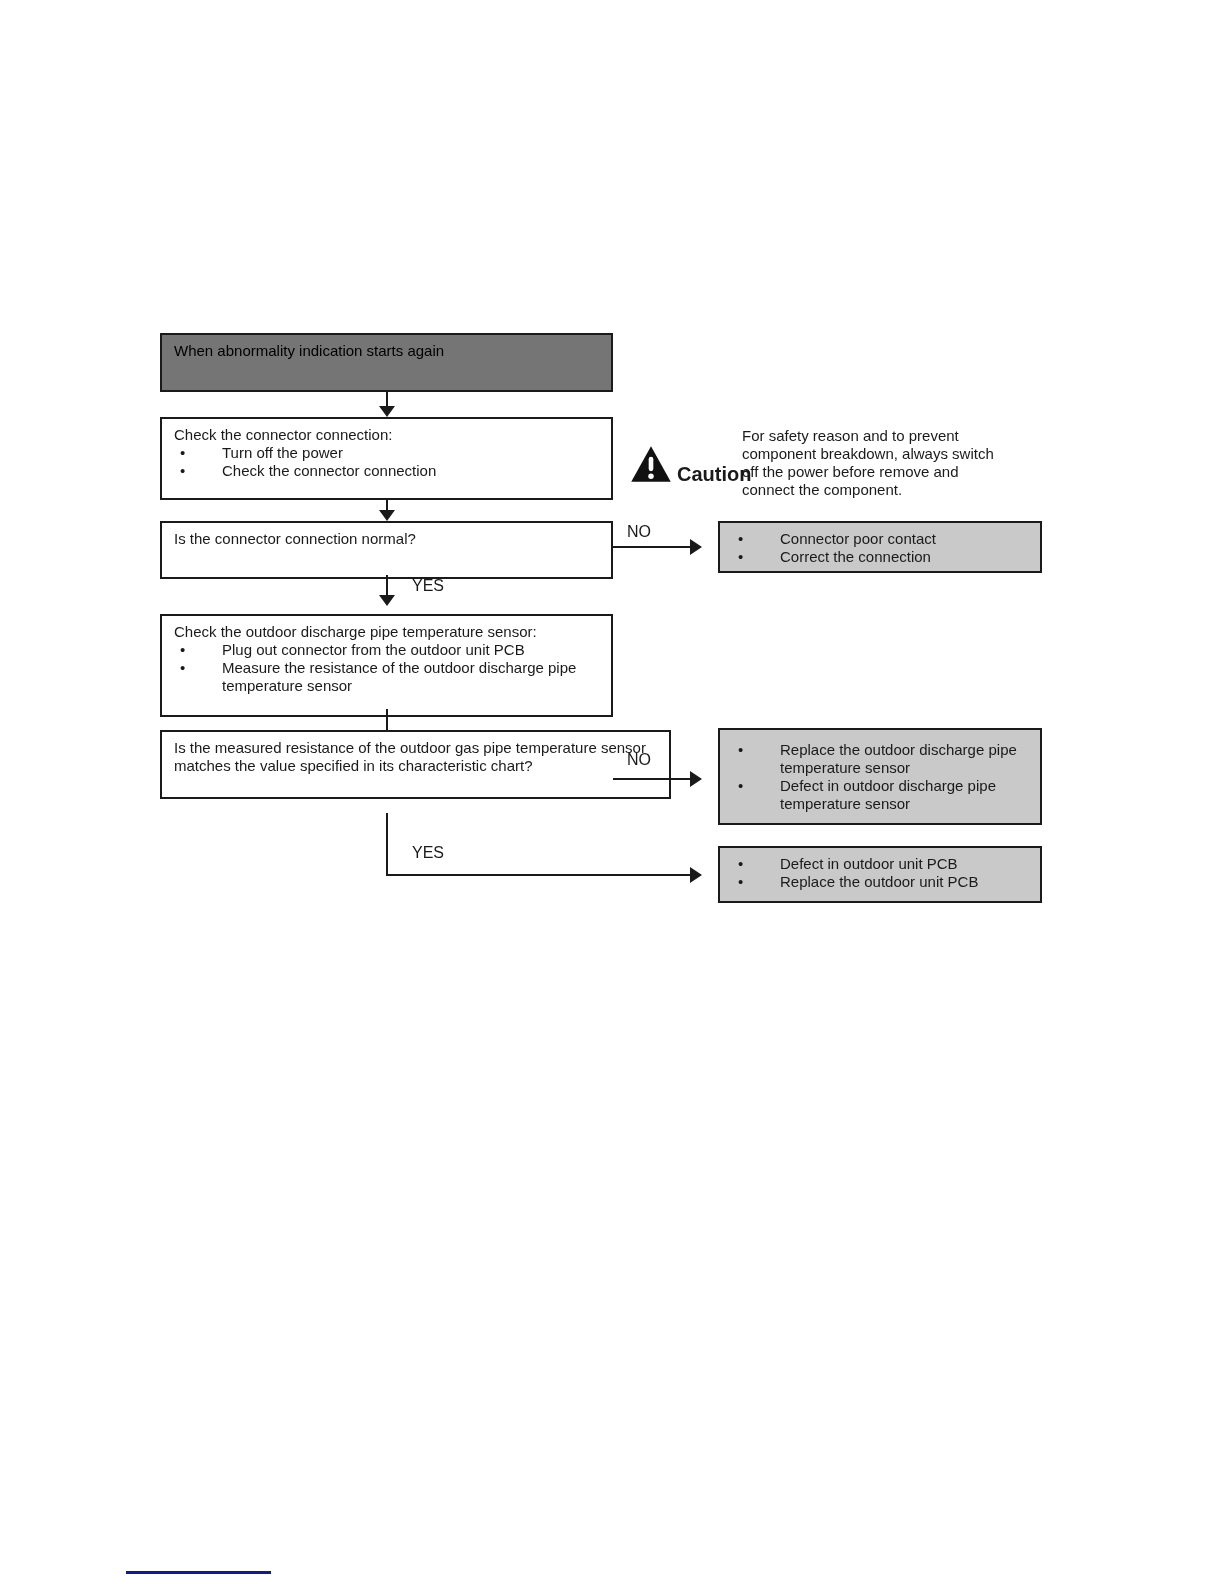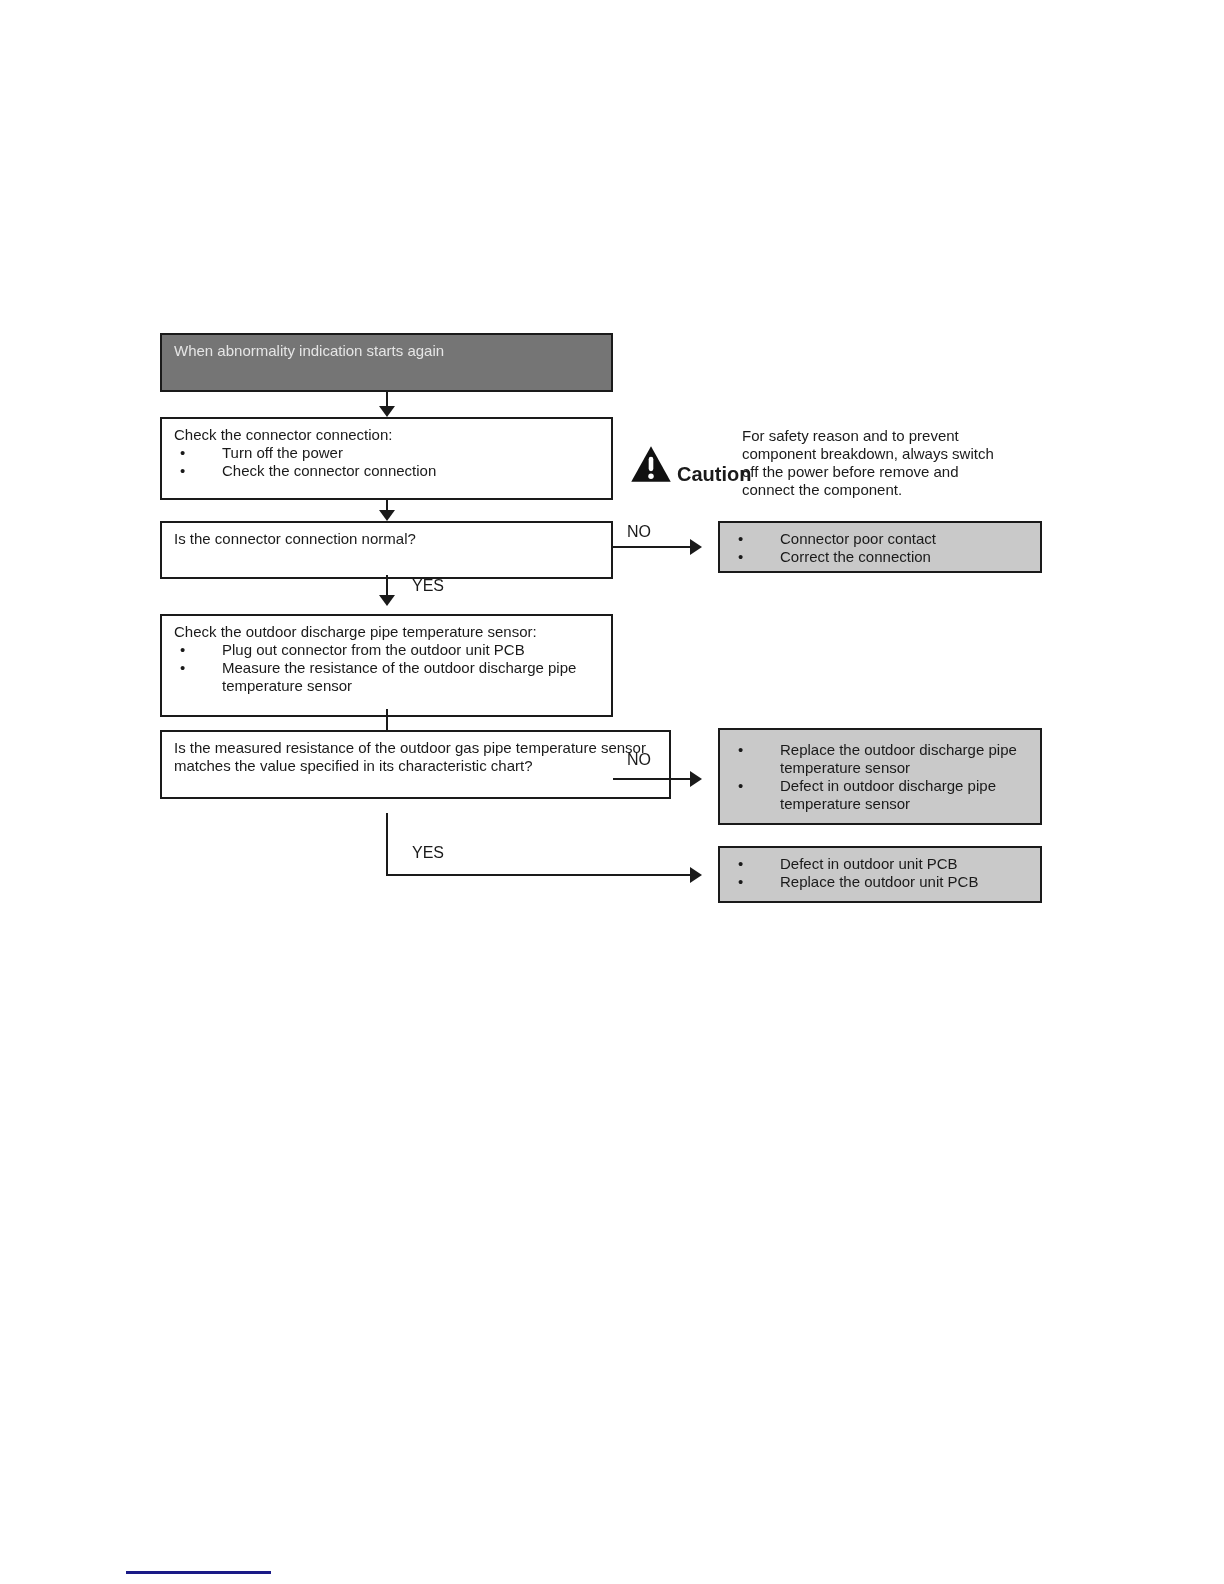--- a/index.html
+++ b/index.html
@@ -14,21 +14,21 @@
   }
   .node {
     position: absolute;
     box-sizing: border-box;
     border: 2px solid #1a1a1a;
     background: #ffffff;
     font-size: 15px;
     line-height: 18px;
     padding: 7px 12px;
   }
-  .node--dark  { background: #757575; color: #e5e5e5; }
+  .node--dark  { background: #757575; color: #000000; }
   .node--gray  { background: #c9c9c9; margin-left: 16px; }
   .node p { margin: 0; }
   .blist { list-style: none; margin: 0; padding: 0; }
   .blist li {
     position: relative;
     padding-left: 48px;
     margin: 0;
   }
   .blist li::before {
     content: "\2022";

